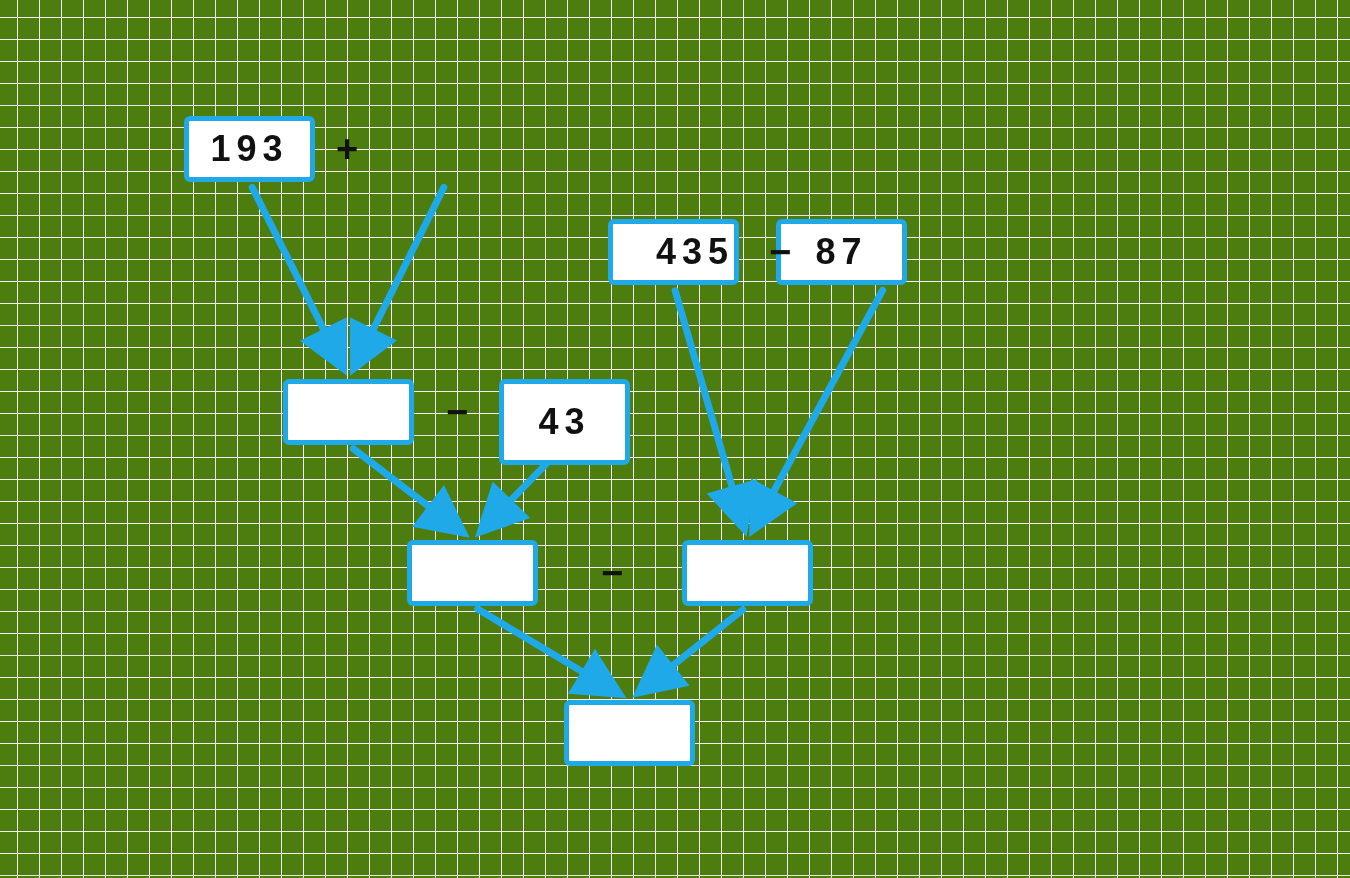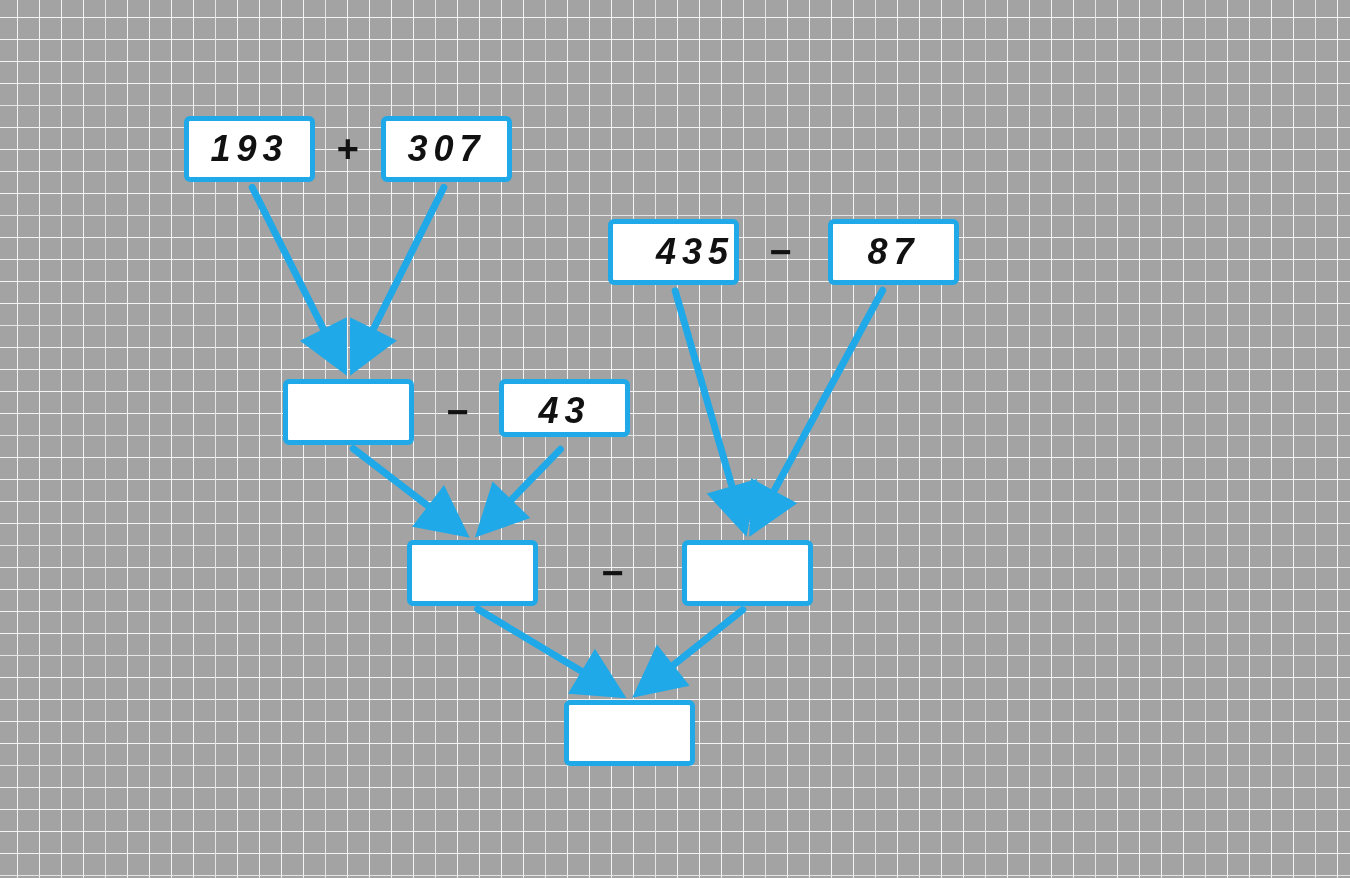--- a/index.html
+++ b/index.html
@@ -1,16 +1,16 @@
 <!DOCTYPE html>
 <html><head>
 <meta charset="utf-8">
 <style>
   html,body{margin:0;padding:0;width:1350px;height:878px;overflow:hidden;font-family:Arial,Helvetica,sans-serif;}
-  .canvas{position:relative;width:1350px;height:878px;background:#a3a3a3;font-style:italic;}
+  .canvas{position:relative;width:1350px;height:878px;background:#4d7c0f;}
   
   .canvas::before{
     content:"";position:absolute;inset:0;
     background-image:
       linear-gradient(to right,#e5e5e5 1px,transparent 1px),
       linear-gradient(to bottom,#e5e5e5 1px,transparent 1px),
       linear-gradient(to right,#f3f3f3 1px,transparent 1px),
       linear-gradient(to bottom,#f3f3f3 1px,transparent 1px);
     background-size:110px 110px,110px 110px,22px 22px,22px 22px;
     background-position:-5px -5px,-5px -5px,-5px -5px,-5px -5px;
@@ -47,33 +47,30 @@
       <line x1="882.6443012198478" y1="290.27683470245535" x2="754.1632971536886" y2="527.6873856942709" stroke="#1fa9e8" stroke-width="7" stroke-linecap="round" marker-end="url(#ah)"></line>
       <line x1="353.2628743346198" y1="448.64897630474906" x2="461.3866265525538" y2="531.4857219555855" stroke="#1fa9e8" stroke-width="7" stroke-linecap="round" marker-end="url(#ah)"></line>
       <line x1="560.3259601706776" y1="449.3101498237568" x2="482.2394262684188" y2="529.9429837445675" stroke="#1fa9e8" stroke-width="7" stroke-linecap="round" marker-end="url(#ah)"></line>
       <line x1="477.64784842797064" y1="609.0821512880843" x2="617.4883536680685" y2="692.8083136611365" stroke="#1fa9e8" stroke-width="7" stroke-linecap="round" marker-end="url(#ah)"></line>
       <line x1="742.8070370146652" y1="609.738462039165" x2="640.4502469657812" y2="691.276921908615" stroke="#1fa9e8" stroke-width="7" stroke-linecap="round" marker-end="url(#ah)"></line>
     </svg>
 
   <div class="box" id="box-a1" style="left: 184px; top: 116px; width: 131px; height: 66px;">
       <span>193</span>
     </div>
-  <div class="box" id="box-a2" style="left: 381px; top: 116px; width: 131px; height: 66px;">
-      <span>307</span>
-    </div>
   <div class="box" id="box-b1" style="left: 608px; top: 219px; width: 131px; height: 66px; justify-content: flex-end;">
       <span>435</span>
     </div>
-  <div class="box" id="box-b2" style="left: 828px; top: 219px; width: 131px; height: 66px; align-items: center;">
+  <div class="box" id="box-b2" style="left: 776px; top: 219px; width: 131px; height: 66px; align-items: center;">
       <span>87</span>
     </div>
   <div class="box" id="box-c1" style="left: 283px; top: 379px; width: 131px; height: 66px;">
       <span></span>
     </div>
-  <div class="box" id="box-c2" style="left: 499px; top: 379px; width: 131px; height: 58px; align-items: flex-end;">
+  <div class="box" id="box-c2" style="left: 499px; top: 379px; width: 131px; height: 86px;">
       <span>43</span>
     </div>
   <div class="box" id="box-d1" style="left: 407px; top: 540px; width: 131px; height: 66px;">
       <span></span>
     </div>
   <div class="box" id="box-d2" style="left: 682px; top: 540px; width: 131px; height: 66px;">
       <span></span>
     </div>
   <div class="box" id="box-e1" style="left: 564px; top: 700px; width: 131px; height: 66px;">
       <span></span>

